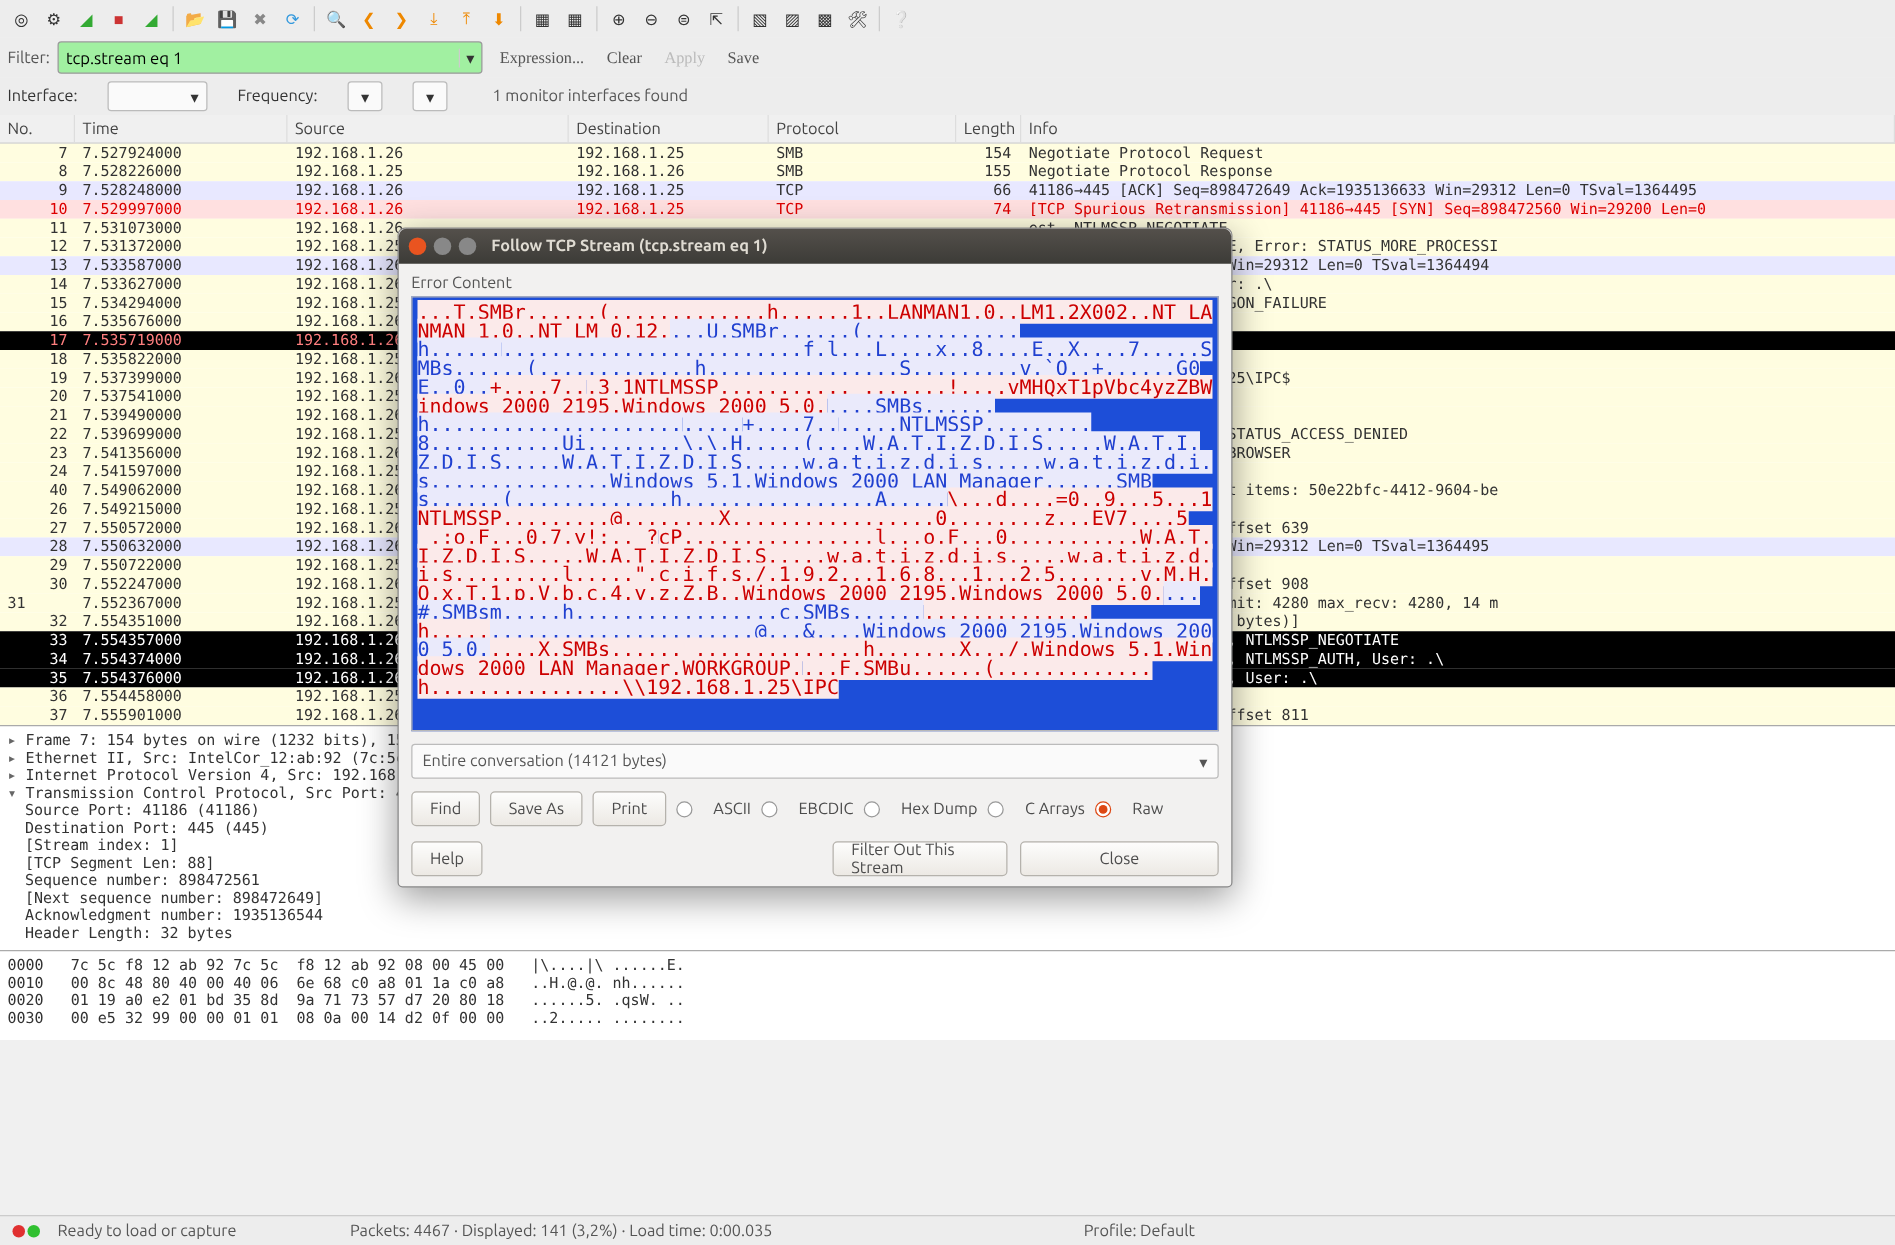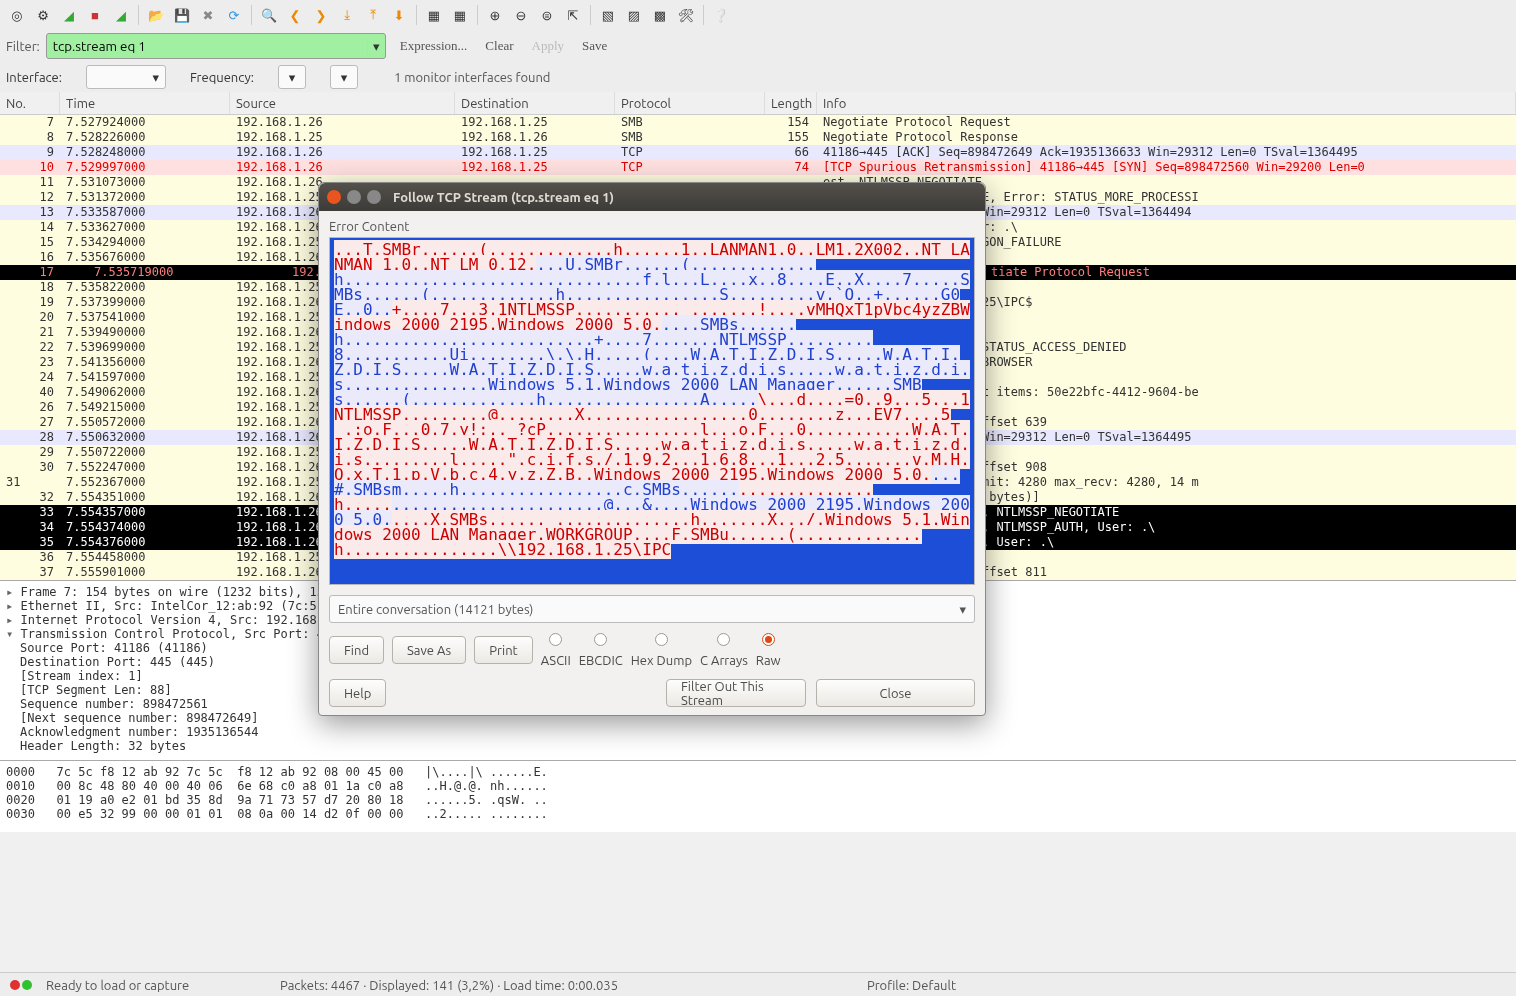--- a/index.html
+++ b/index.html
@@ -24,21 +24,21 @@
 .col-no { width: 60px; text-align:left; }
 .col-time { width: 170px; }
 .col-src { width: 225px; }
 .col-dst { width: 160px; }
 .col-proto { width: 150px; }
 .col-len { width: 52px; text-align:right; padding-right:8px !important; }
 .col-info { flex:1; white-space: nowrap; overflow:hidden; }
 .packet-rows { font-family: "DejaVu Sans Mono", monospace; font-size: 12px; }
 .packet-row { display:flex; height: 15px; line-height:15px; }
 .packet-row div { padding: 0 6px; white-space:nowrap; overflow:hidden; }
-.packet-row.sel { background:#000; color:#ff7f7f;gap:28px; }
+.packet-row.sel { background:#000; color:#ff7f7f; }
 .packet-row.spurious { color:#d00; background:#ffe0e0; }
 .packet-row.tcp { background:#e8e8ff; }
 .packet-row.smb { background:#fffde0; }
 .packet-row.highlight { background:#000; color:#fff; }
 .details-pane { background:#fff; border-top:1px solid #aaa; font-family:"DejaVu Sans Mono", monospace; font-size:12px; padding: 4px 0; height: 180px; overflow:hidden; }
 .details-pane .row { padding: 0 6px; white-space:nowrap; }
 .details-pane .arrow::before { content:"▸ "; color:#666; }
 .details-pane .arrow-down::before { content:"▾ "; color:#666; }
 .details-pane .indent { padding-left: 20px; }
 .hex-pane { background:#fff; border-top:1px solid #aaa; font-family:"DejaVu Sans Mono", monospace; font-size:12px; padding:4px 6px; height: 72px; overflow:hidden; white-space:pre; }
@@ -50,21 +50,21 @@
 .dialog-title { background: linear-gradient(#54504b,#3c3b37); color:#dfdbd2; height:28px; display:flex; align-items:center; padding: 0 8px; border-radius: 6px 6px 0 0; font-size:13px; font-weight:bold; }
 .dialog-title .wbtn { width:14px; height:14px; border-radius:7px; margin-right:6px; display:inline-block; }
 .dialog-body { padding: 8px 10px; }
 .stream-box { background:#1d4ed8; border:1px solid #b8b8b8; height:348px; overflow:auto; font-family:"DejaVu Sans Mono", monospace; font-size:16px; padding: 4px; line-height:15px; white-space:pre-wrap; word-break:break-all; }
 .stream-box .red { color:#c00; background:#fbeaea; }
 .stream-box .blue { color:#2040d0; background:#eaeafb; }
 .conv-dd { margin-top:10px; border:1px solid #bbb; border-radius:3px; background:#fafafa; height:28px; display:flex; align-items:center; padding: 0 8px; color:#555; }
 .conv-dd .caret { margin-left:auto; }
 .dlg-row { display:flex; align-items:center; gap:8px; margin-top:10px; }
 .dlg-btn { border:1px solid #b5b2ac; background:linear-gradient(#fdfdfc,#ece9e4); border-radius:4px; height:28px; padding: 0 14px; font-size:13px; color:#4c4c4c; cursor:pointer; display:inline-flex; align-items:center; }
-.radio { display:inline-flex; align-items:center; gap:7px; color:#4c4c4c; font-size:13px;flex-direction:column; }
+.radio { display:inline-flex; align-items:center; gap:17px; color:#4c4c4c; font-size:13px; }
 .radio .circ { width:13px; height:13px; border-radius:7px; border:1px solid #999; background:#fff; display:inline-flex; align-items:center; justify-content:center; }
 .radio.on .circ { border-color:#dd4814; }
 .radio.on .circ::after { content:""; width:7px; height:7px; border-radius:4px; background:#dd4814; }
 .dlg-footer { display:flex; margin-top: 12px; gap:10px; }
 .dlg-footer .spacer { flex:1; }
 .section-label { color:#555; margin-bottom:4px; display:block; }
 .led-red { width:10px; height:10px; border-radius:5px; background:#e03030; display:inline-block; }
 .led-green { width:10px; height:10px; border-radius:5px; background:#30c030; display:inline-block; margin-left:2px;}
 </style>
 </head>

